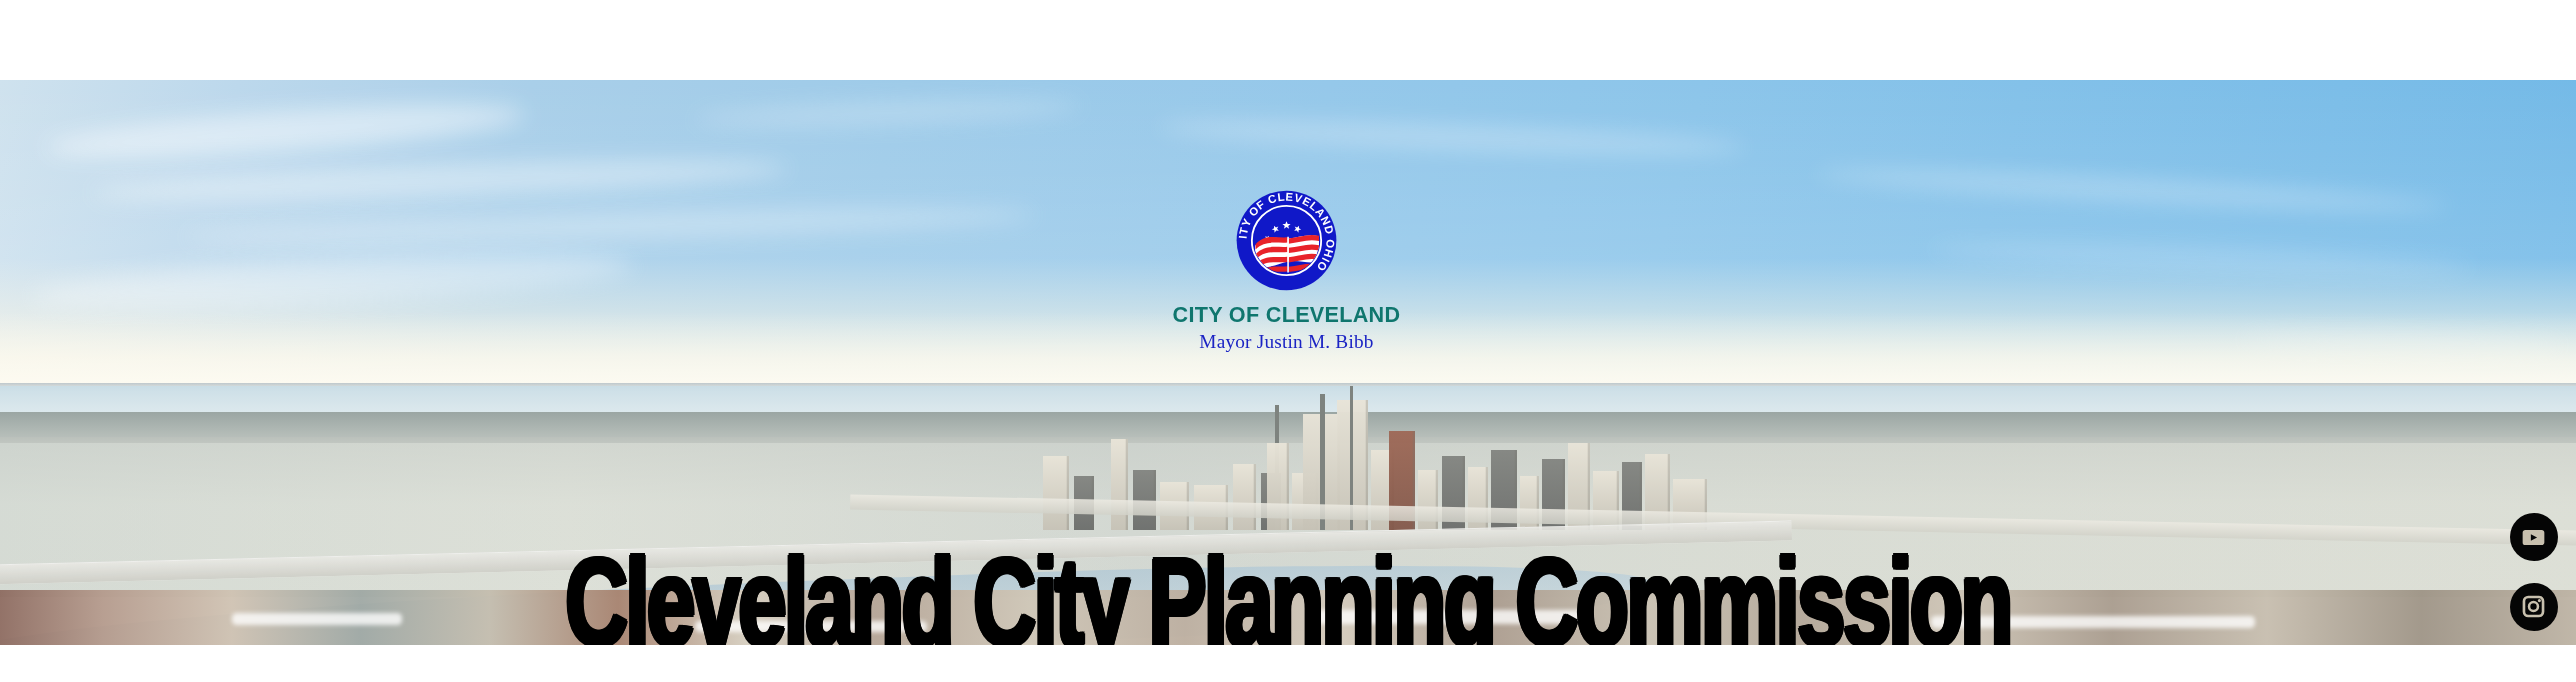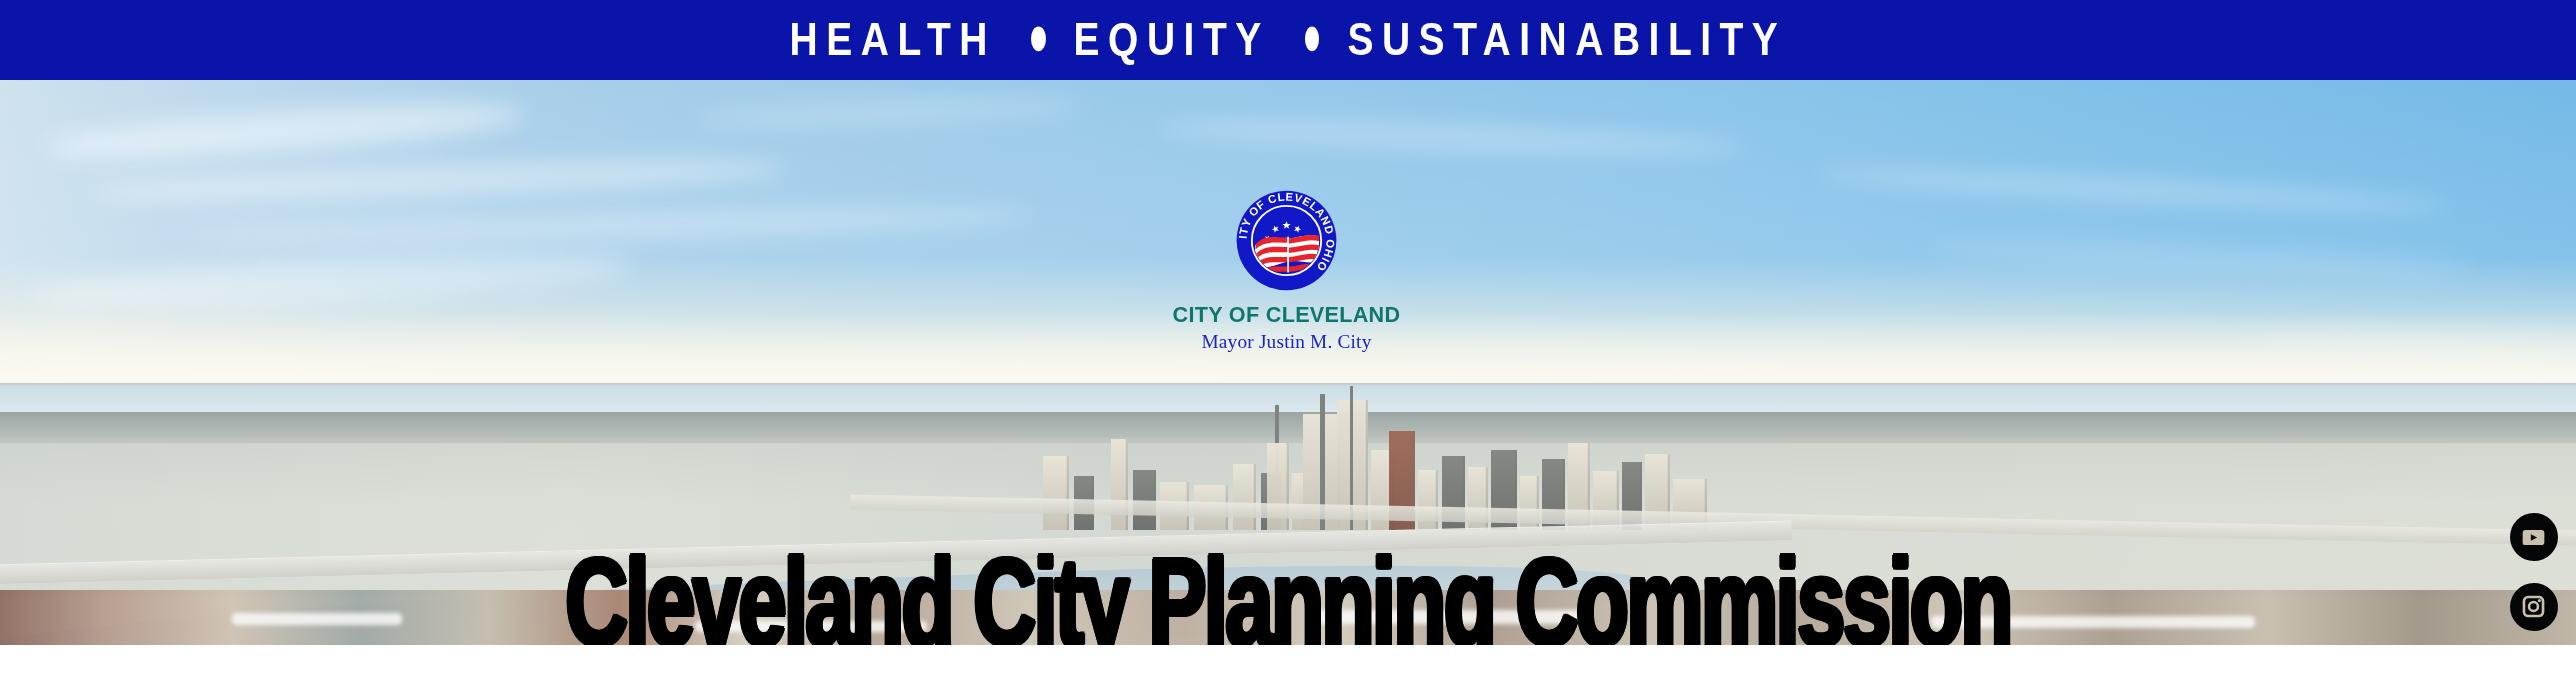--- a/index.html
+++ b/index.html
@@ -203,29 +203,20 @@
     cursor:pointer;
   }
   .social-btn svg { display:block; }
   .glyph-knockout { fill:#c8c0ae; }
 </style>
 </head>
 <body>
 
 <div id="page">
 
-  <div class="tagline-bar">
-    <div class="tagline">
-      <span class="word">HEALTH</span>
-      <span class="dot"></span>
-      <span class="word">EQUITY</span>
-      <span class="dot"></span>
-      <span class="word">SUSTAINABILITY</span>
-    </div>
-  </div>
 
   <div class="hero">
 
     <div class="sky"></div>
     <div class="cloud c1"></div>
     <div class="cloud c2"></div>
     <div class="cloud c3"></div>
     <div class="cloud c4"></div>
     <div class="cloud c5"></div>
     <div class="cloud c6"></div>
@@ -338,21 +329,21 @@
             <path d="M104,96 C124,94 142,86 162,91 L162,101 C142,96 124,104 104,106 Z" fill="#e8232a"></path>
             <path d="M104,114 C124,112 142,104 162,109 L162,119 C142,114 124,122 104,124 Z" fill="#e8232a"></path>
             <path d="M104,132 C124,130 142,122 162,127 L162,137 C142,132 124,140 104,142 Z" fill="#e8232a"></path>
             <path d="M104,150 C124,148 142,141 162,146 L162,156 C142,151 124,158 104,160 Z" fill="#e8232a"></path>
 
             <path d="M103,93 L103,161" stroke="#ffffff" stroke-width="3" fill="none"></path>
           </g>
         </svg>
       </div>
       <div class="logo-name" style="color: #0f766e;">CITY OF CLEVELAND</div>
-      <div class="logo-mayor">Mayor Justin M. City</div>
+      <div class="logo-mayor">Mayor Justin M. Bibb</div>
     </div>
 
     <div class="hero-title" style="color: rgb(0, 0, 0);">Cleveland City Planning Commission</div>
 
     <div class="social-rail">
 
       <a class="social-btn" href="#" style="background: rgb(5, 5, 5);">
         <span>
           <svg width="31" height="31" viewBox="0 0 40 40" xmlns="http://www.w3.org/2000/svg">
             <path class="glyph-knockout" d="M6 13.6c0-1.9 1.5-3.4 3.4-3.4h21.2c1.9 0 3.4 1.5 3.4 3.4v12.8c0 1.9-1.5 3.4-3.4 3.4H9.4A3.4 3.4 0 0 1 6 26.4V13.6Zm10.6 2.3v8.2l8-4.1-8-4.1Z"></path>

